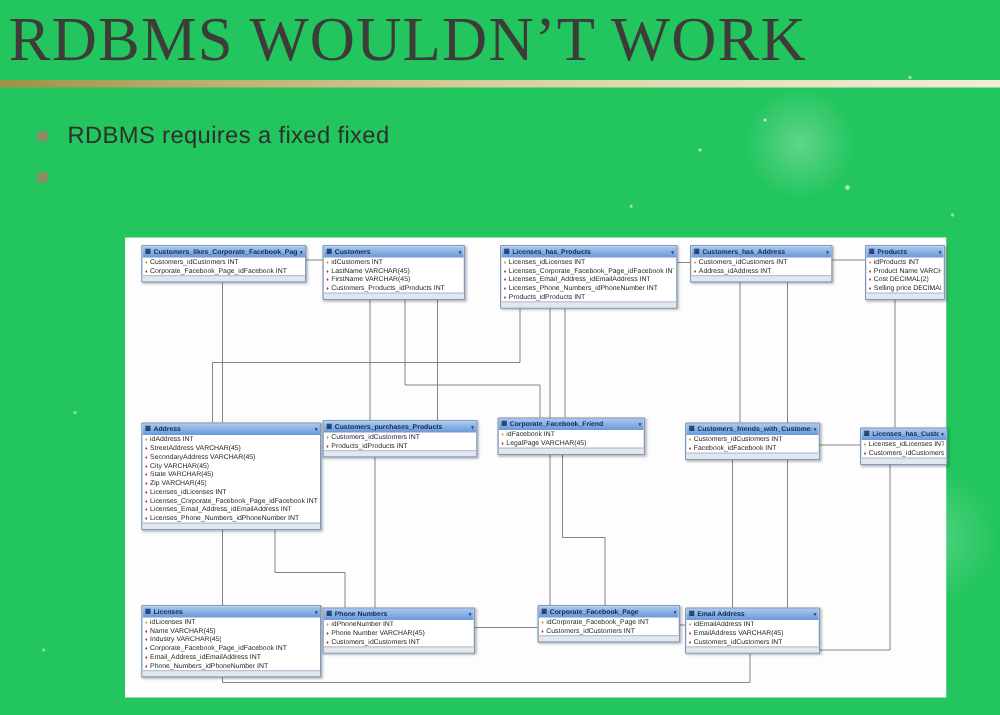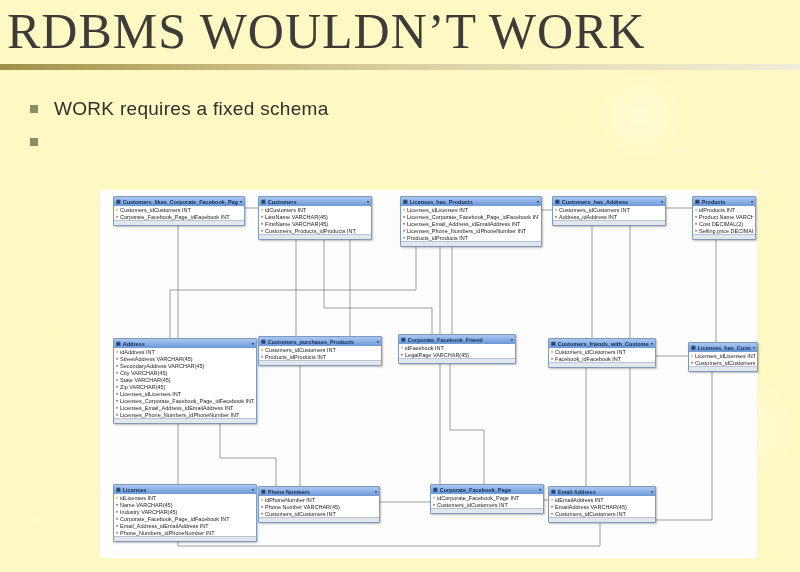--- a/index.html
+++ b/index.html
@@ -1,17 +1,17 @@
 <!DOCTYPE html>
 <html><head>
 <meta charset="utf-8">
 <style>
   html,body{margin:0;padding:0;}
   body{width:800px;height:572px;font-family:"Liberation Sans",sans-serif;}
-  .slide{position:relative;width:800px;height:572px;background:#fef9c3;overflow:hidden;}
+  .slide{position:relative;width:800px;height:572px;background:#22c55e;overflow:hidden;}
   .slide::before{content:'';position:absolute;inset:0;pointer-events:none;z-index:1;
     background-image:
       radial-gradient(circle 2px at 560px 120px, rgba(255,255,255,.95), rgba(255,255,255,0) 90%),
       radial-gradient(circle 2px at 612px 96px, rgba(255,255,255,.9), rgba(255,255,255,0) 90%),
       radial-gradient(circle 3px at 678px 150px, rgba(255,255,255,.9), rgba(255,255,255,0) 90%),
       radial-gradient(circle 2px at 728px 62px, rgba(255,255,255,.85), rgba(255,255,255,0) 90%),
       radial-gradient(circle 2px at 762px 172px, rgba(255,255,255,.85), rgba(255,255,255,0) 90%),
       radial-gradient(circle 2px at 505px 165px, rgba(255,255,255,.8), rgba(255,255,255,0) 90%),
       radial-gradient(circle 2px at 60px 330px, rgba(255,255,255,.7), rgba(255,255,255,0) 90%),
       radial-gradient(circle 2px at 35px 520px, rgba(255,255,255,.7), rgba(255,255,255,0) 90%),
@@ -45,21 +45,21 @@
 </style>
 </head>
 <body>
 
 <div class="slide">
   <h1 class="title">RDBMS WOULDN’T WORK</h1>
   <div class="rule"></div>
   <ul class="bullets">
     <li>
       <span class="bmark"></span>
-      <span>WORK requires a fixed schema</span>
+      <span>RDBMS requires a fixed fixed</span>
     </li>
     <li>
       <span class="bmark"></span>
     </li>
   </ul>
 
   <div class="diagram">
     <svg class="connectors" viewBox="0 0 657 368" width="657" height="368" xmlns="http://www.w3.org/2000/svg">
         <polyline points="78,36 78,148"></polyline>
         <polyline points="143,18 158,18"></polyline>

